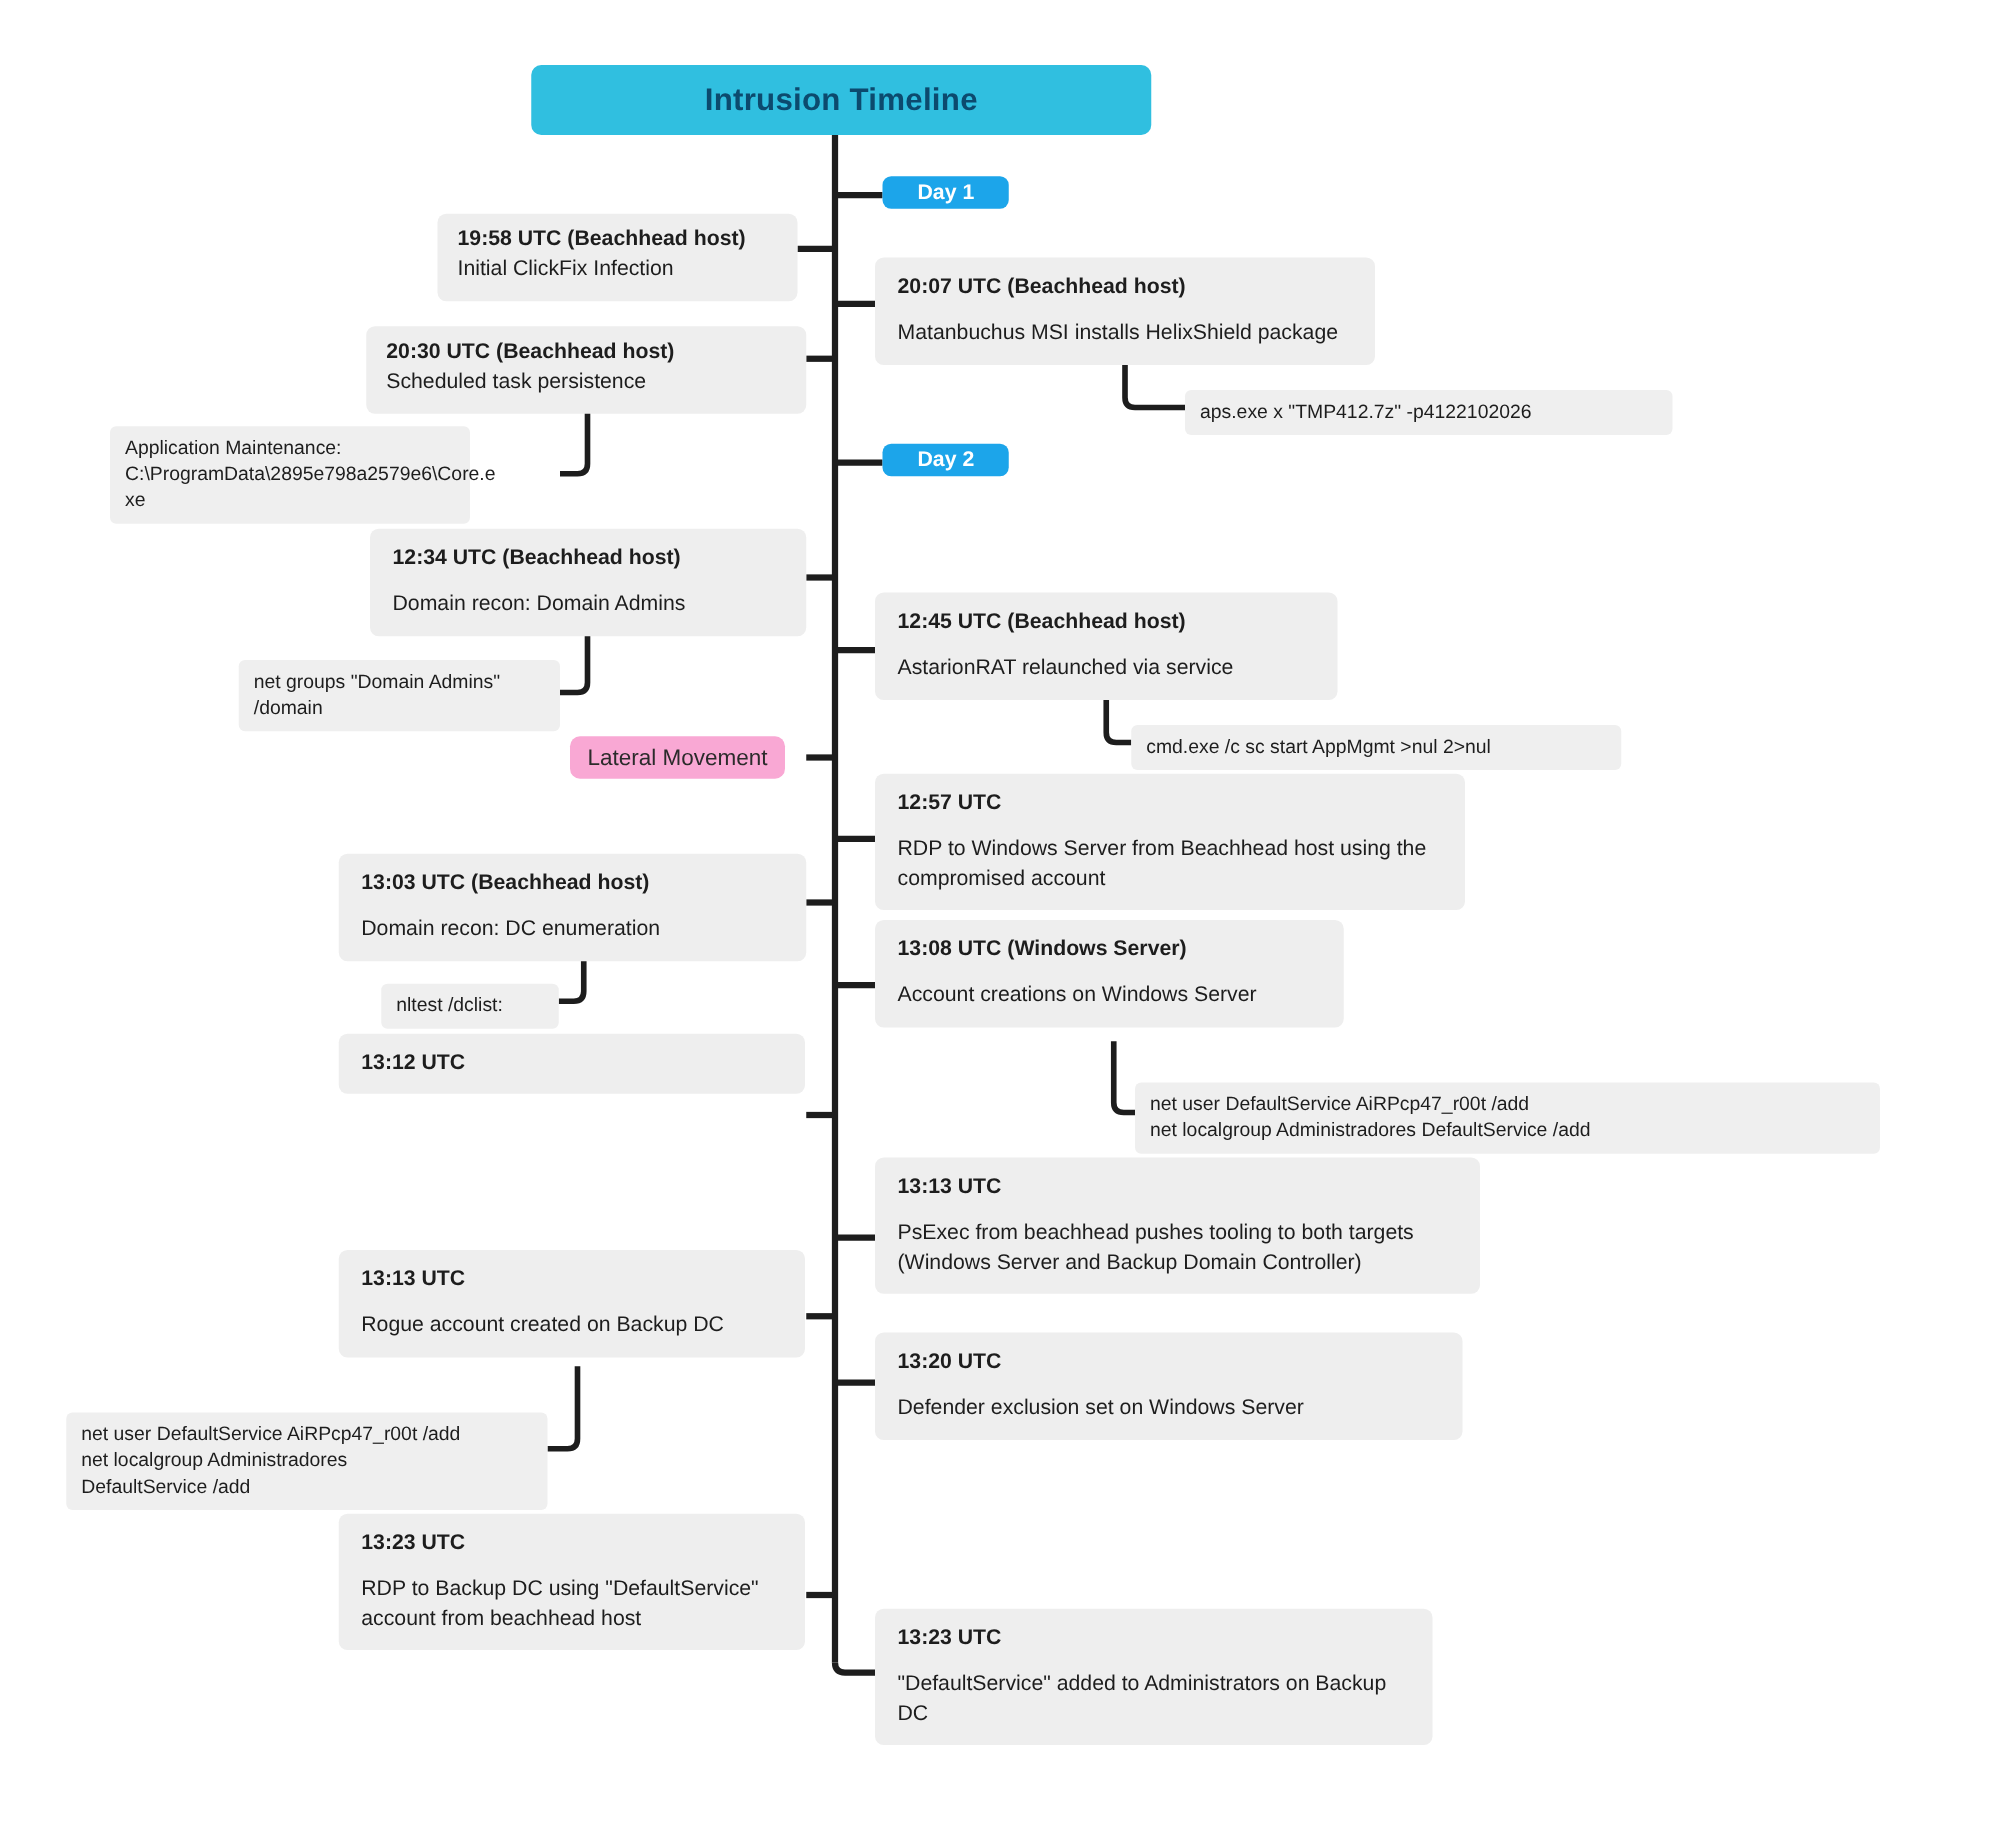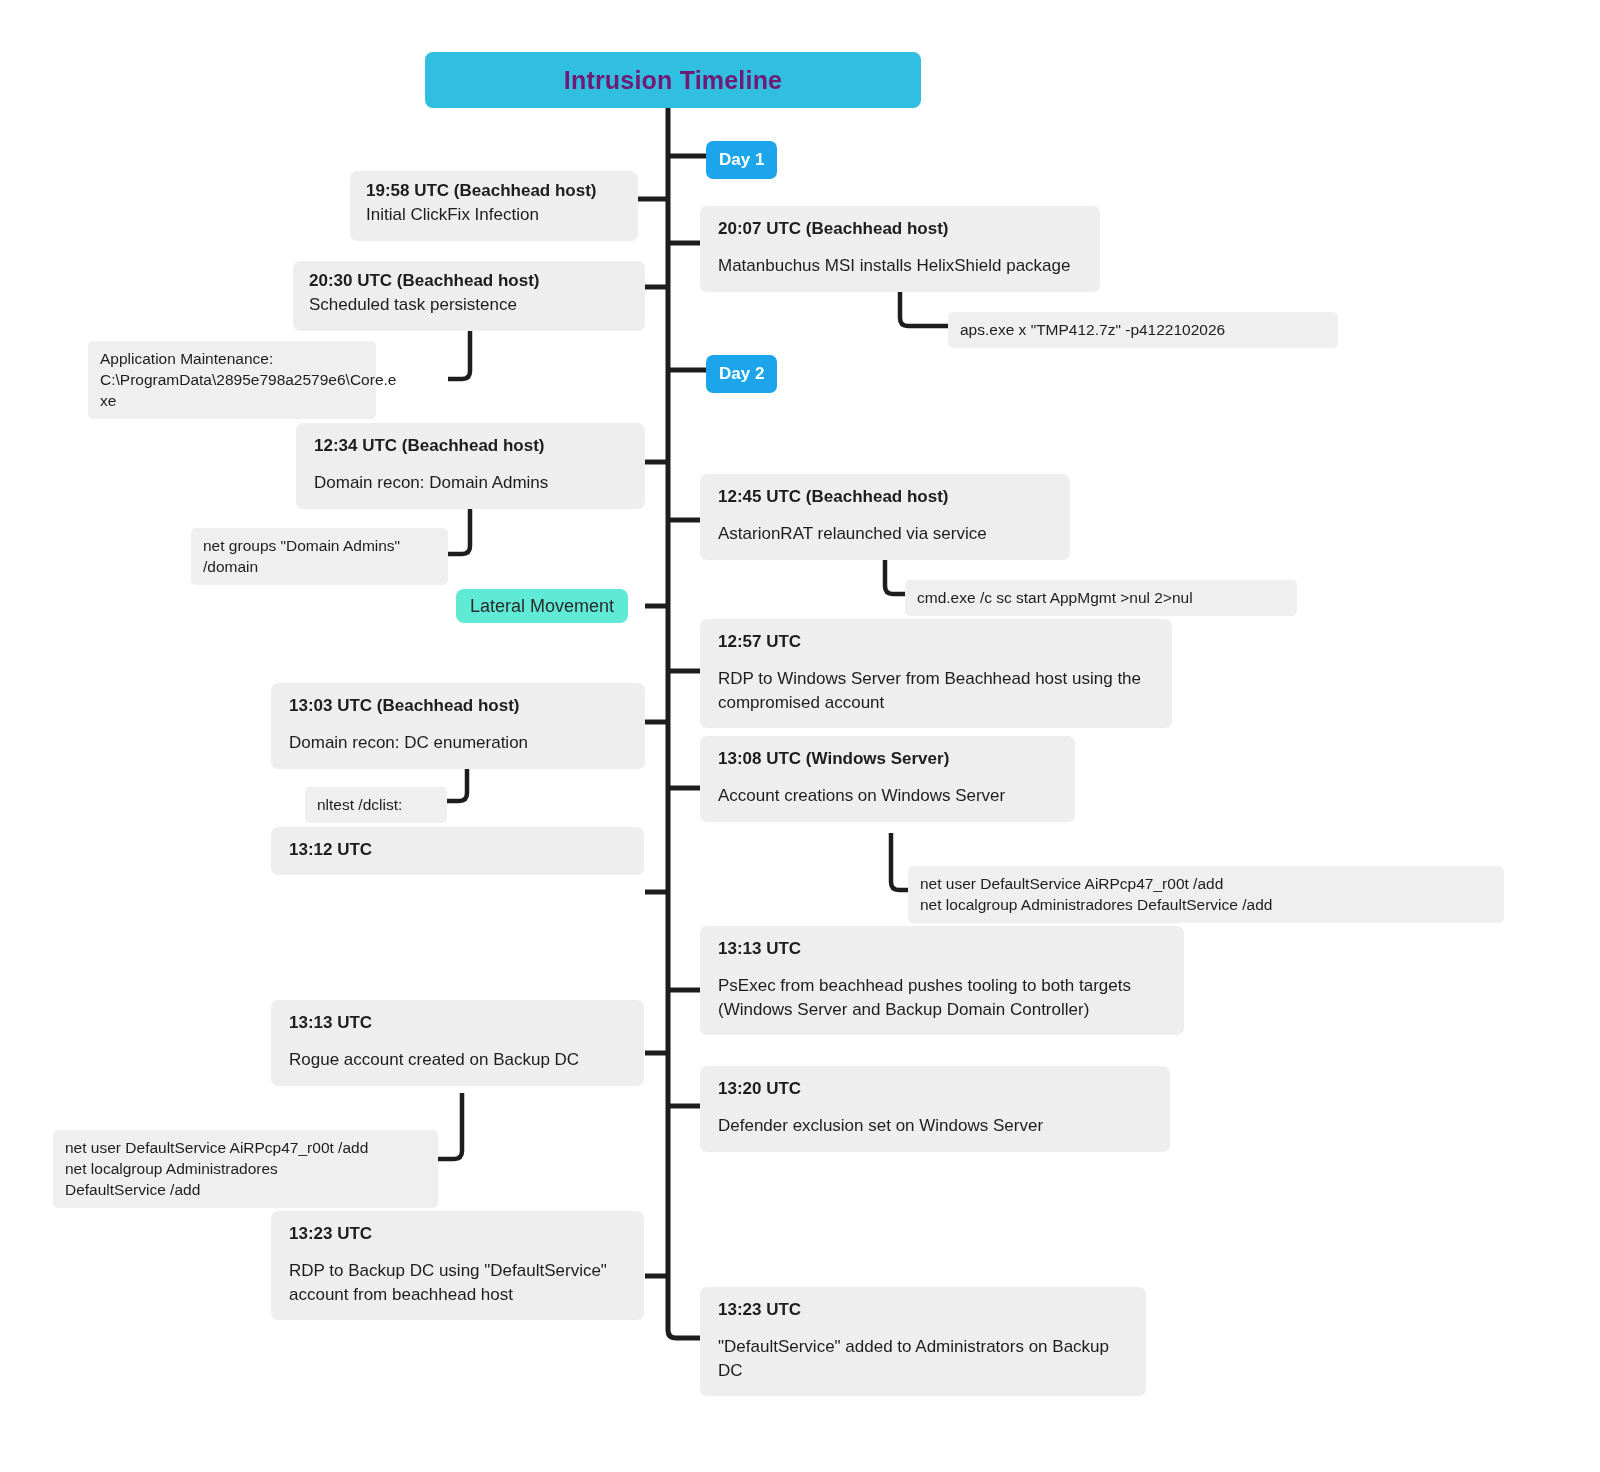--- a/index.html
+++ b/index.html
@@ -31,49 +31,49 @@
 
   
   .title-banner {
     position: absolute;
     left: 425px;
     top: 52px;
     width: 496px;
     height: 56px;
     border-radius: 8px;
     background: #30bfe0;
-    color: #701a75;
+    color: #0c4a6e;
     font-size: 25px;
     font-weight: bold;
     display: flex;
     align-items: center;
     justify-content: center;
     letter-spacing: 0.2px;
   }
 
   
   .day-badge {
     position: absolute;
-    height: 38px;
+    height: 26px;
     border-radius: 7px;
     background: #1ca5ea;
     color: #ffffff;
     font-size: 17px;
     font-weight: bold;
     display: flex;
     align-items: center;
-    padding: 0 13px;
+    padding: 0 28px;
     box-sizing: border-box;
   }
 
   .phase-badge {
     position: absolute;
     height: 34px;
     border-radius: 8px;
-    background: #5eead4;
+    background: #f9a8d4;
     color: #2b2b2b;
     font-size: 18px;
     display: flex;
     align-items: center;
     padding: 0 14px;
     box-sizing: border-box;
   }
 
   
   .event {

